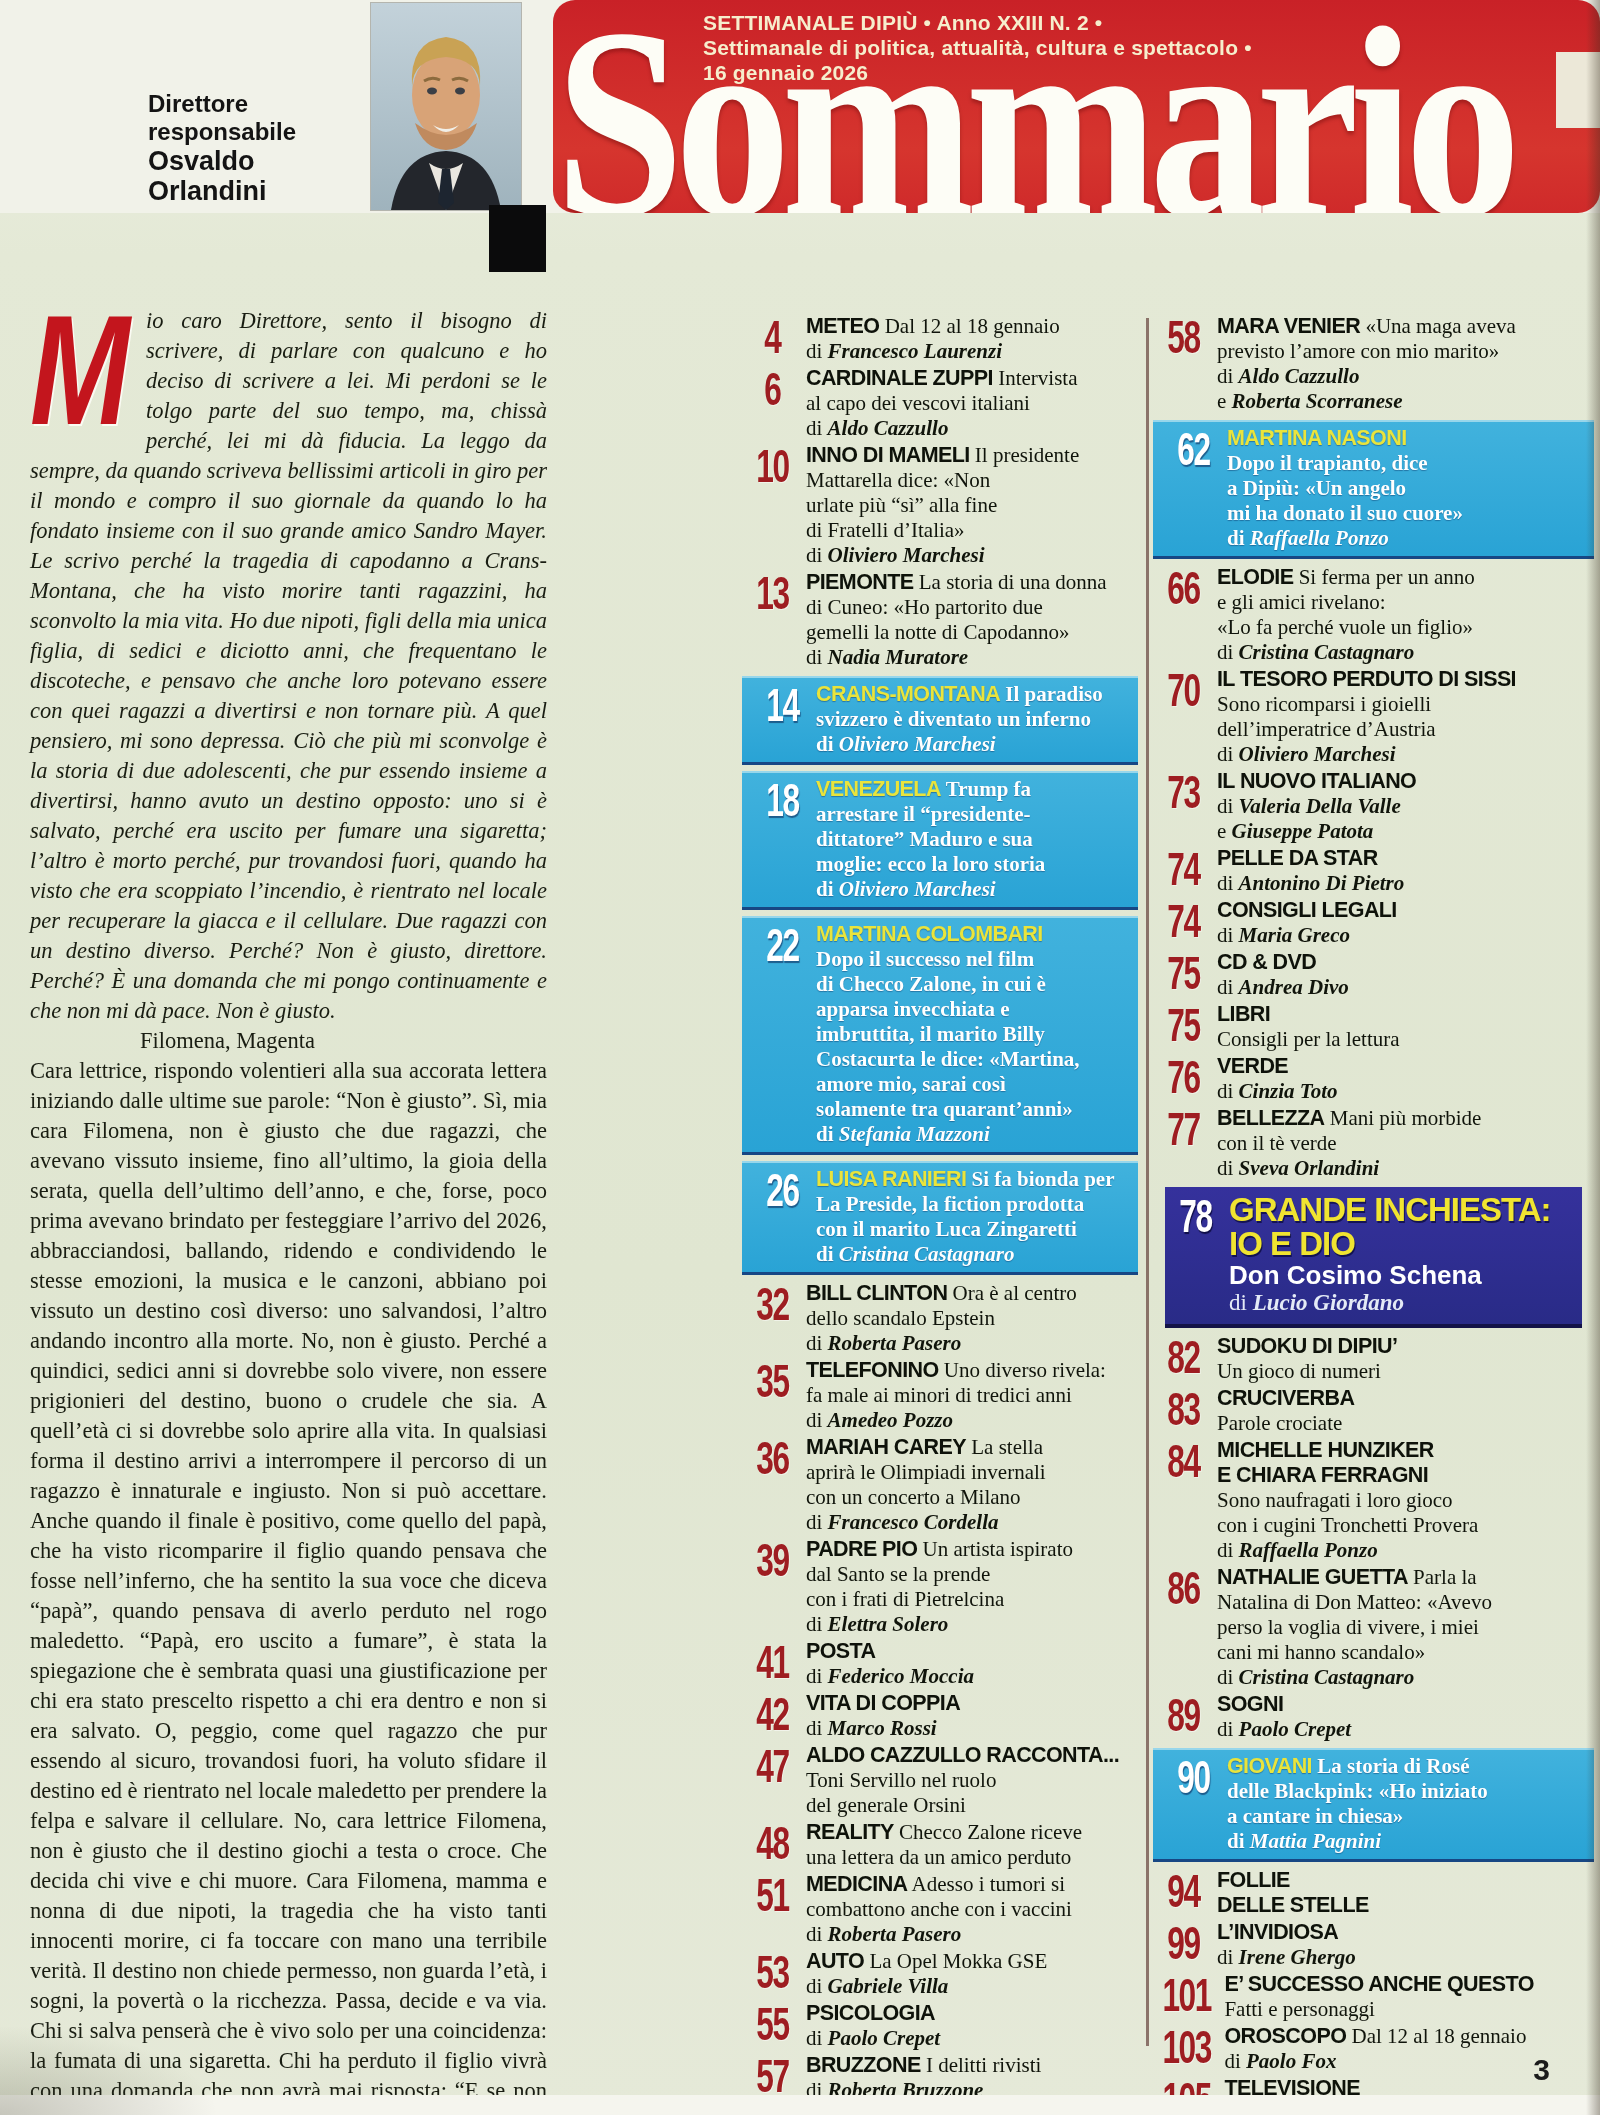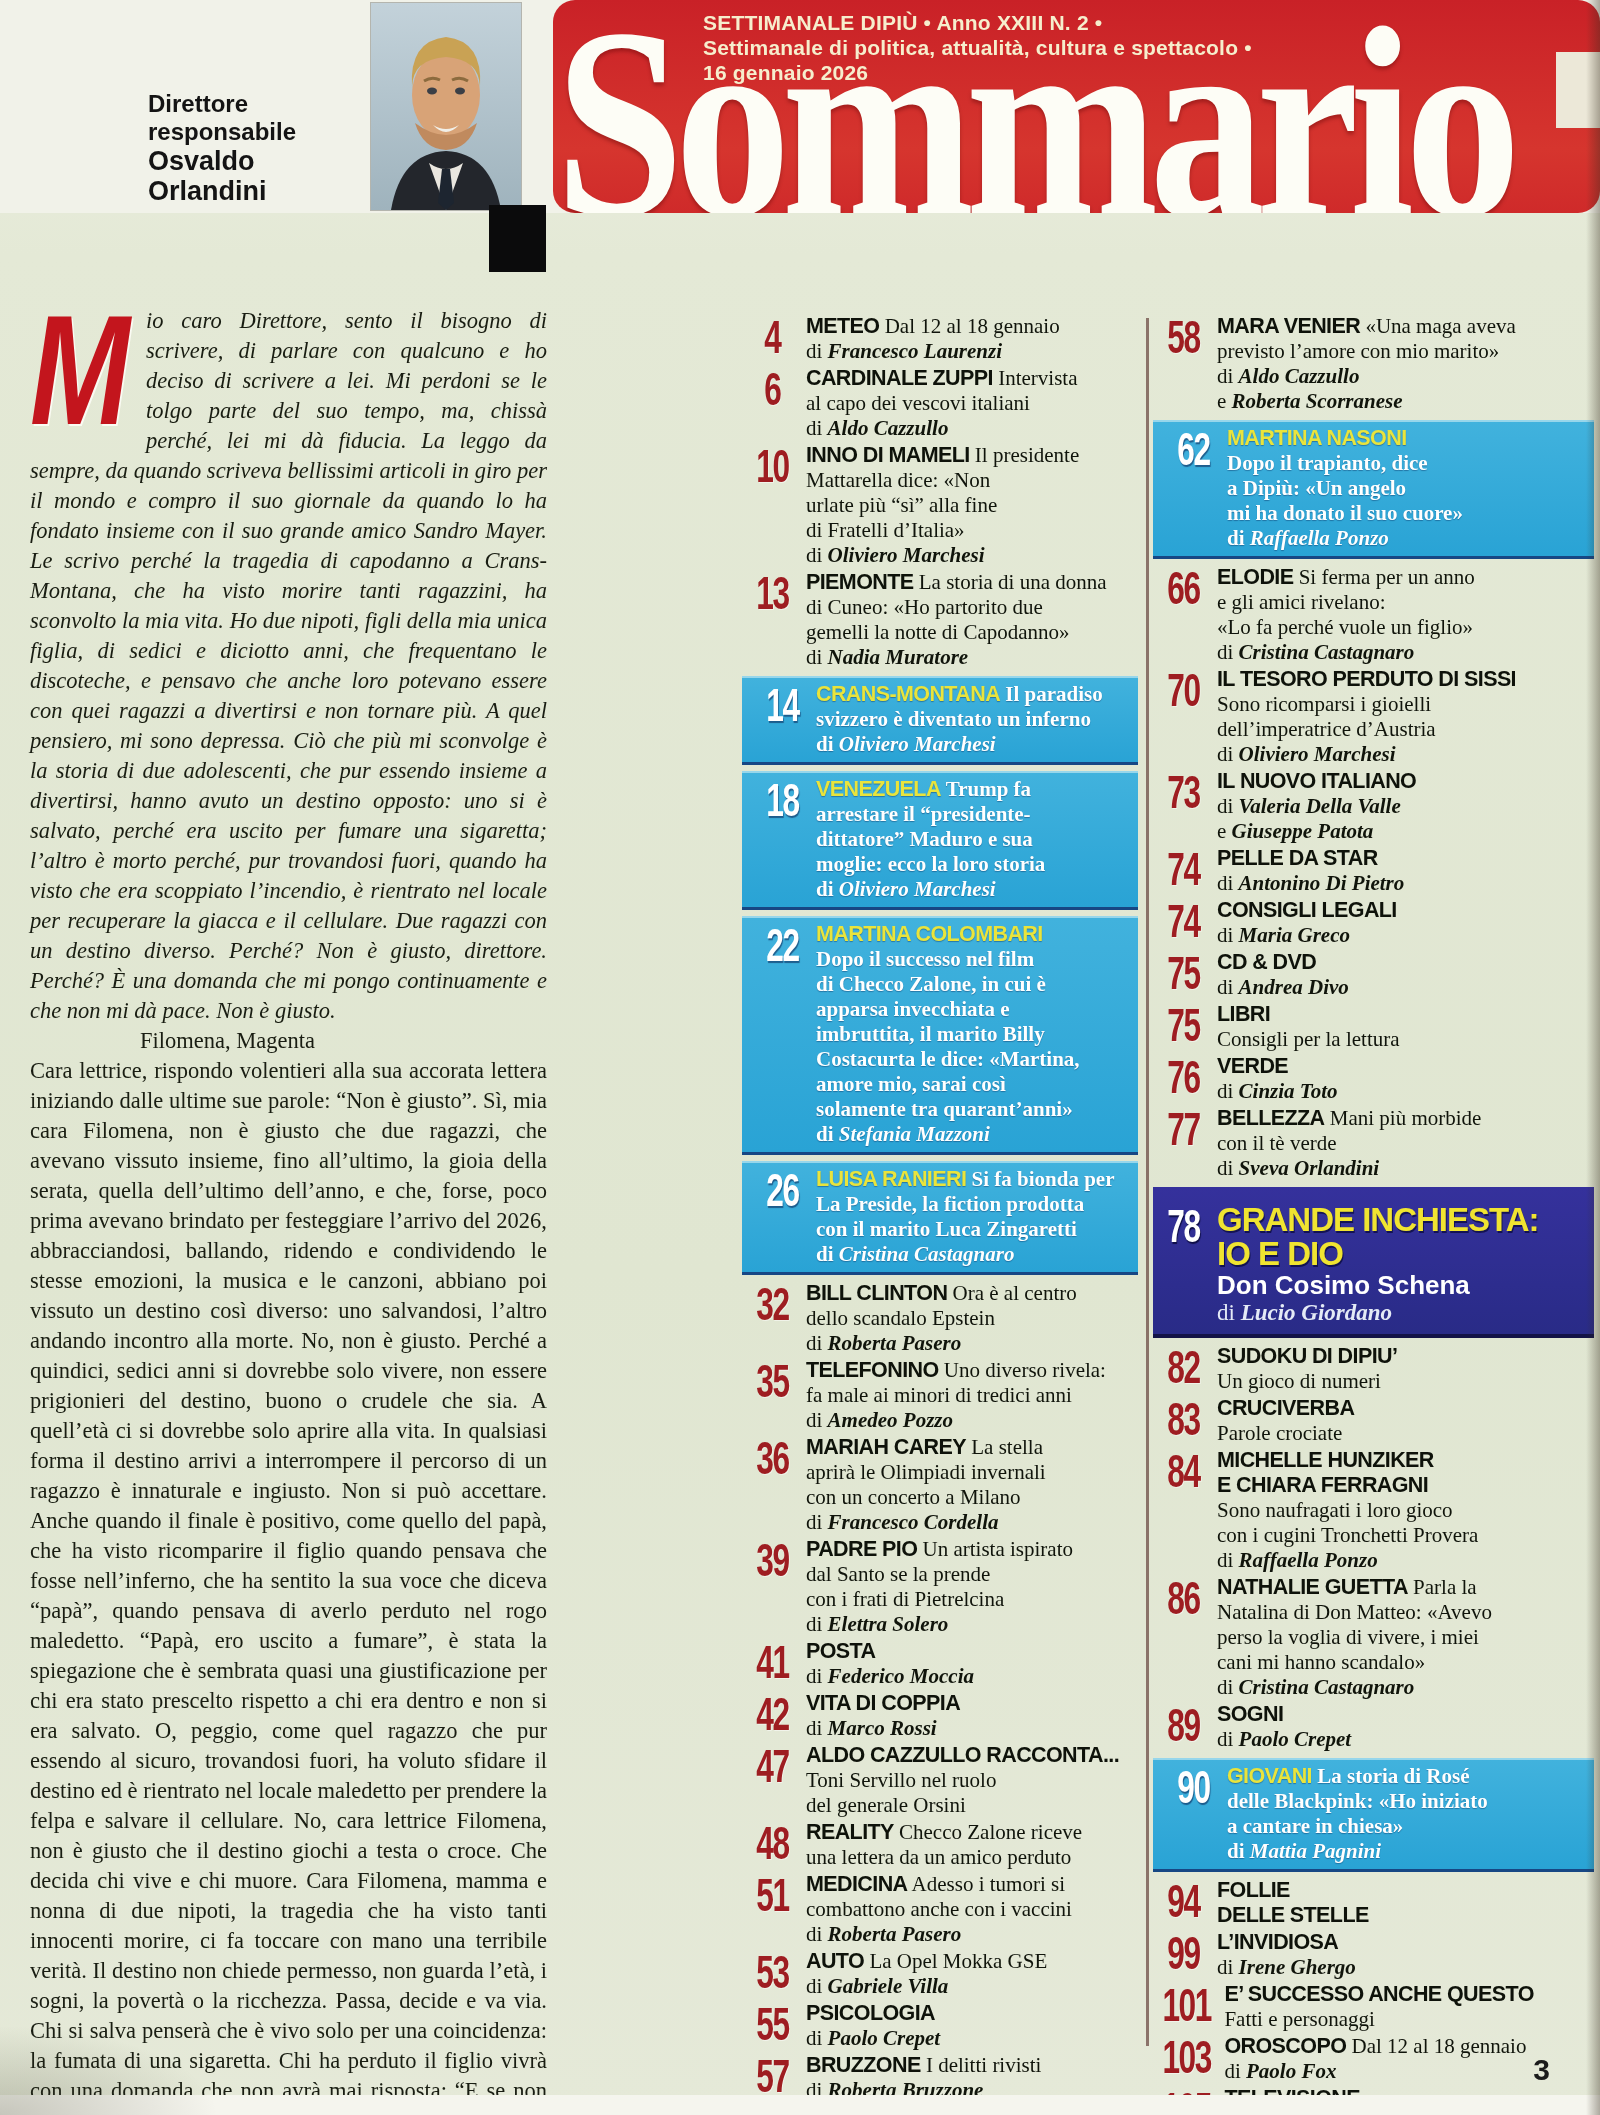--- a/index.html
+++ b/index.html
@@ -55,21 +55,21 @@
   .entry.cyan{background:linear-gradient(180deg,#41b2dd,#29a3d5);
               border-top:2px solid #97d6eb;border-bottom:3px solid #174784;
               padding:4px 6px 5px 10px;margin:6px 0;}
   .entry.cyan .num span{color:#fff;text-shadow:1px 2px 1px rgba(10,40,90,.6);}
   .entry.cyan .ebody{color:#fff;font-weight:bold;
                      text-shadow:0 1px 1px rgba(10,50,100,.45);}
   .entry.cyan .etitle{color:#e9e43c;}
   .entry.cyan .eauthor .edi,.entry.cyan .eauthor .ename{color:#fff;}
   
   .entry.navy{background:linear-gradient(180deg,#35319c,#292b87);
-              border-bottom:4px solid #131347;padding:16px 6px 9px 0;margin:6px 0;}
+              border-bottom:4px solid #131347;padding:6px 6px 9px 0;margin:6px 12px;}
   .entry.navy .num span{color:#fff;text-shadow:1px 2px 1px rgba(0,0,40,.7);}
   .entry.navy .ebody{color:#fff;}
   .entry.navy .etitle{display:inline-block;font-size:33px;line-height:34px;color:#f0e431;
                       letter-spacing:-1px;text-shadow:1px 2px 0 rgba(0,0,40,.6);}
   .entry.navy .eline-desc{font-family:"Liberation Sans",sans-serif;font-weight:bold;
                           font-size:26px;line-height:29px;}
   .entry.navy .eauthor{font-size:23px;}
   .entry.navy .eauthor .edi,.entry.navy .eauthor .ename{color:#e4eaf6;}
   
   .pageno{position:absolute;right:50px;bottom:28px;font-family:"Liberation Sans",sans-serif;

